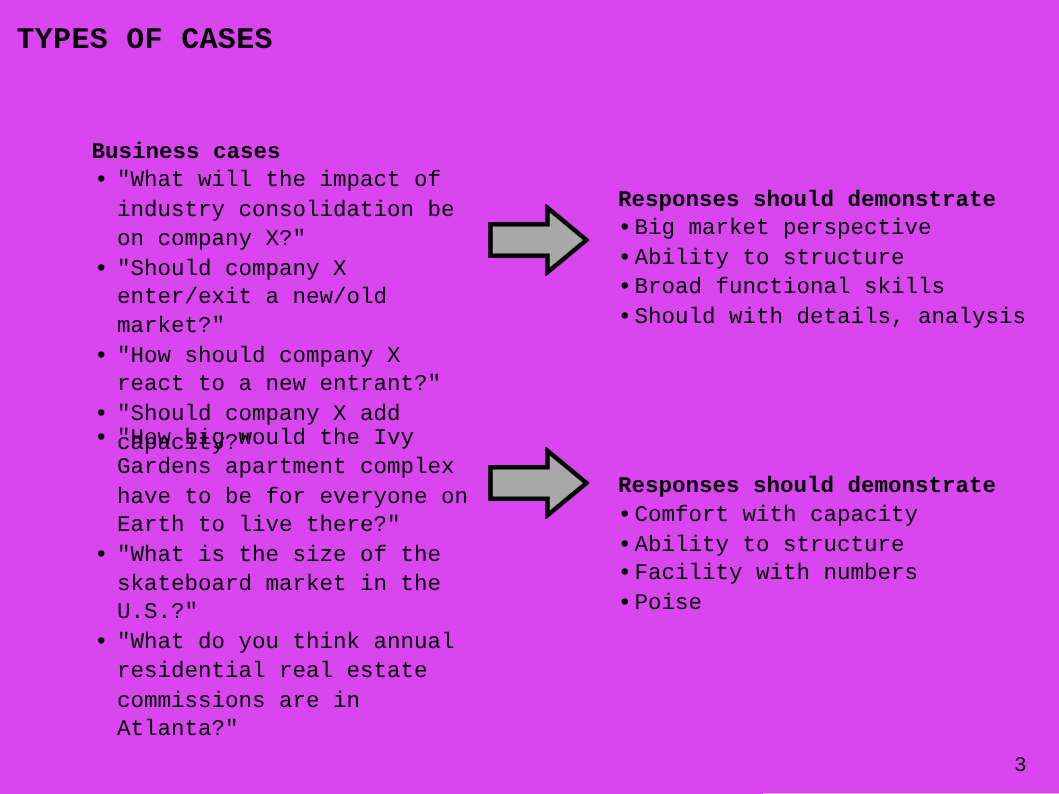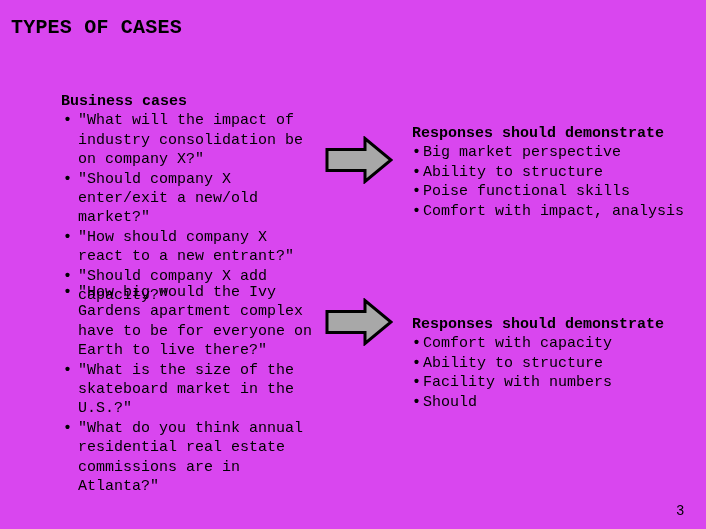--- a/index.html
+++ b/index.html
@@ -65,25 +65,25 @@
     <div class="bullet">
       <span class="dot">•</span>
       <span class="btext">Big market perspective</span>
     </div>
     <div class="bullet">
       <span class="dot">•</span>
       <span class="btext">Ability to structure</span>
     </div>
     <div class="bullet">
       <span class="dot">•</span>
-      <span class="btext">Poise functional skills</span>
+      <span class="btext">Broad functional skills</span>
     </div>
     <div class="bullet">
       <span class="dot">•</span>
-      <span class="btext">Comfort with impact, analysis</span>
+      <span class="btext">Should with details, analysis</span>
     </div>
   </div>
 
   <div class="section left-col r2">
     <div class="bullet">
       <span class="dot">•</span>
       <span class="btext">"How big would the Ivy Gardens apartment complex have to be for everyone on Earth to live there?"</span>
     </div>
     <div class="bullet">
       <span class="dot">•</span>
@@ -108,19 +108,19 @@
     <div class="bullet">
       <span class="dot">•</span>
       <span class="btext">Ability to structure</span>
     </div>
     <div class="bullet">
       <span class="dot">•</span>
       <span class="btext">Facility with numbers</span>
     </div>
     <div class="bullet">
       <span class="dot">•</span>
-      <span class="btext">Should</span>
+      <span class="btext">Poise</span>
     </div>
   </div>
 
   <div class="pagenum">3</div>
 
 </div>
 
 </body></html>

